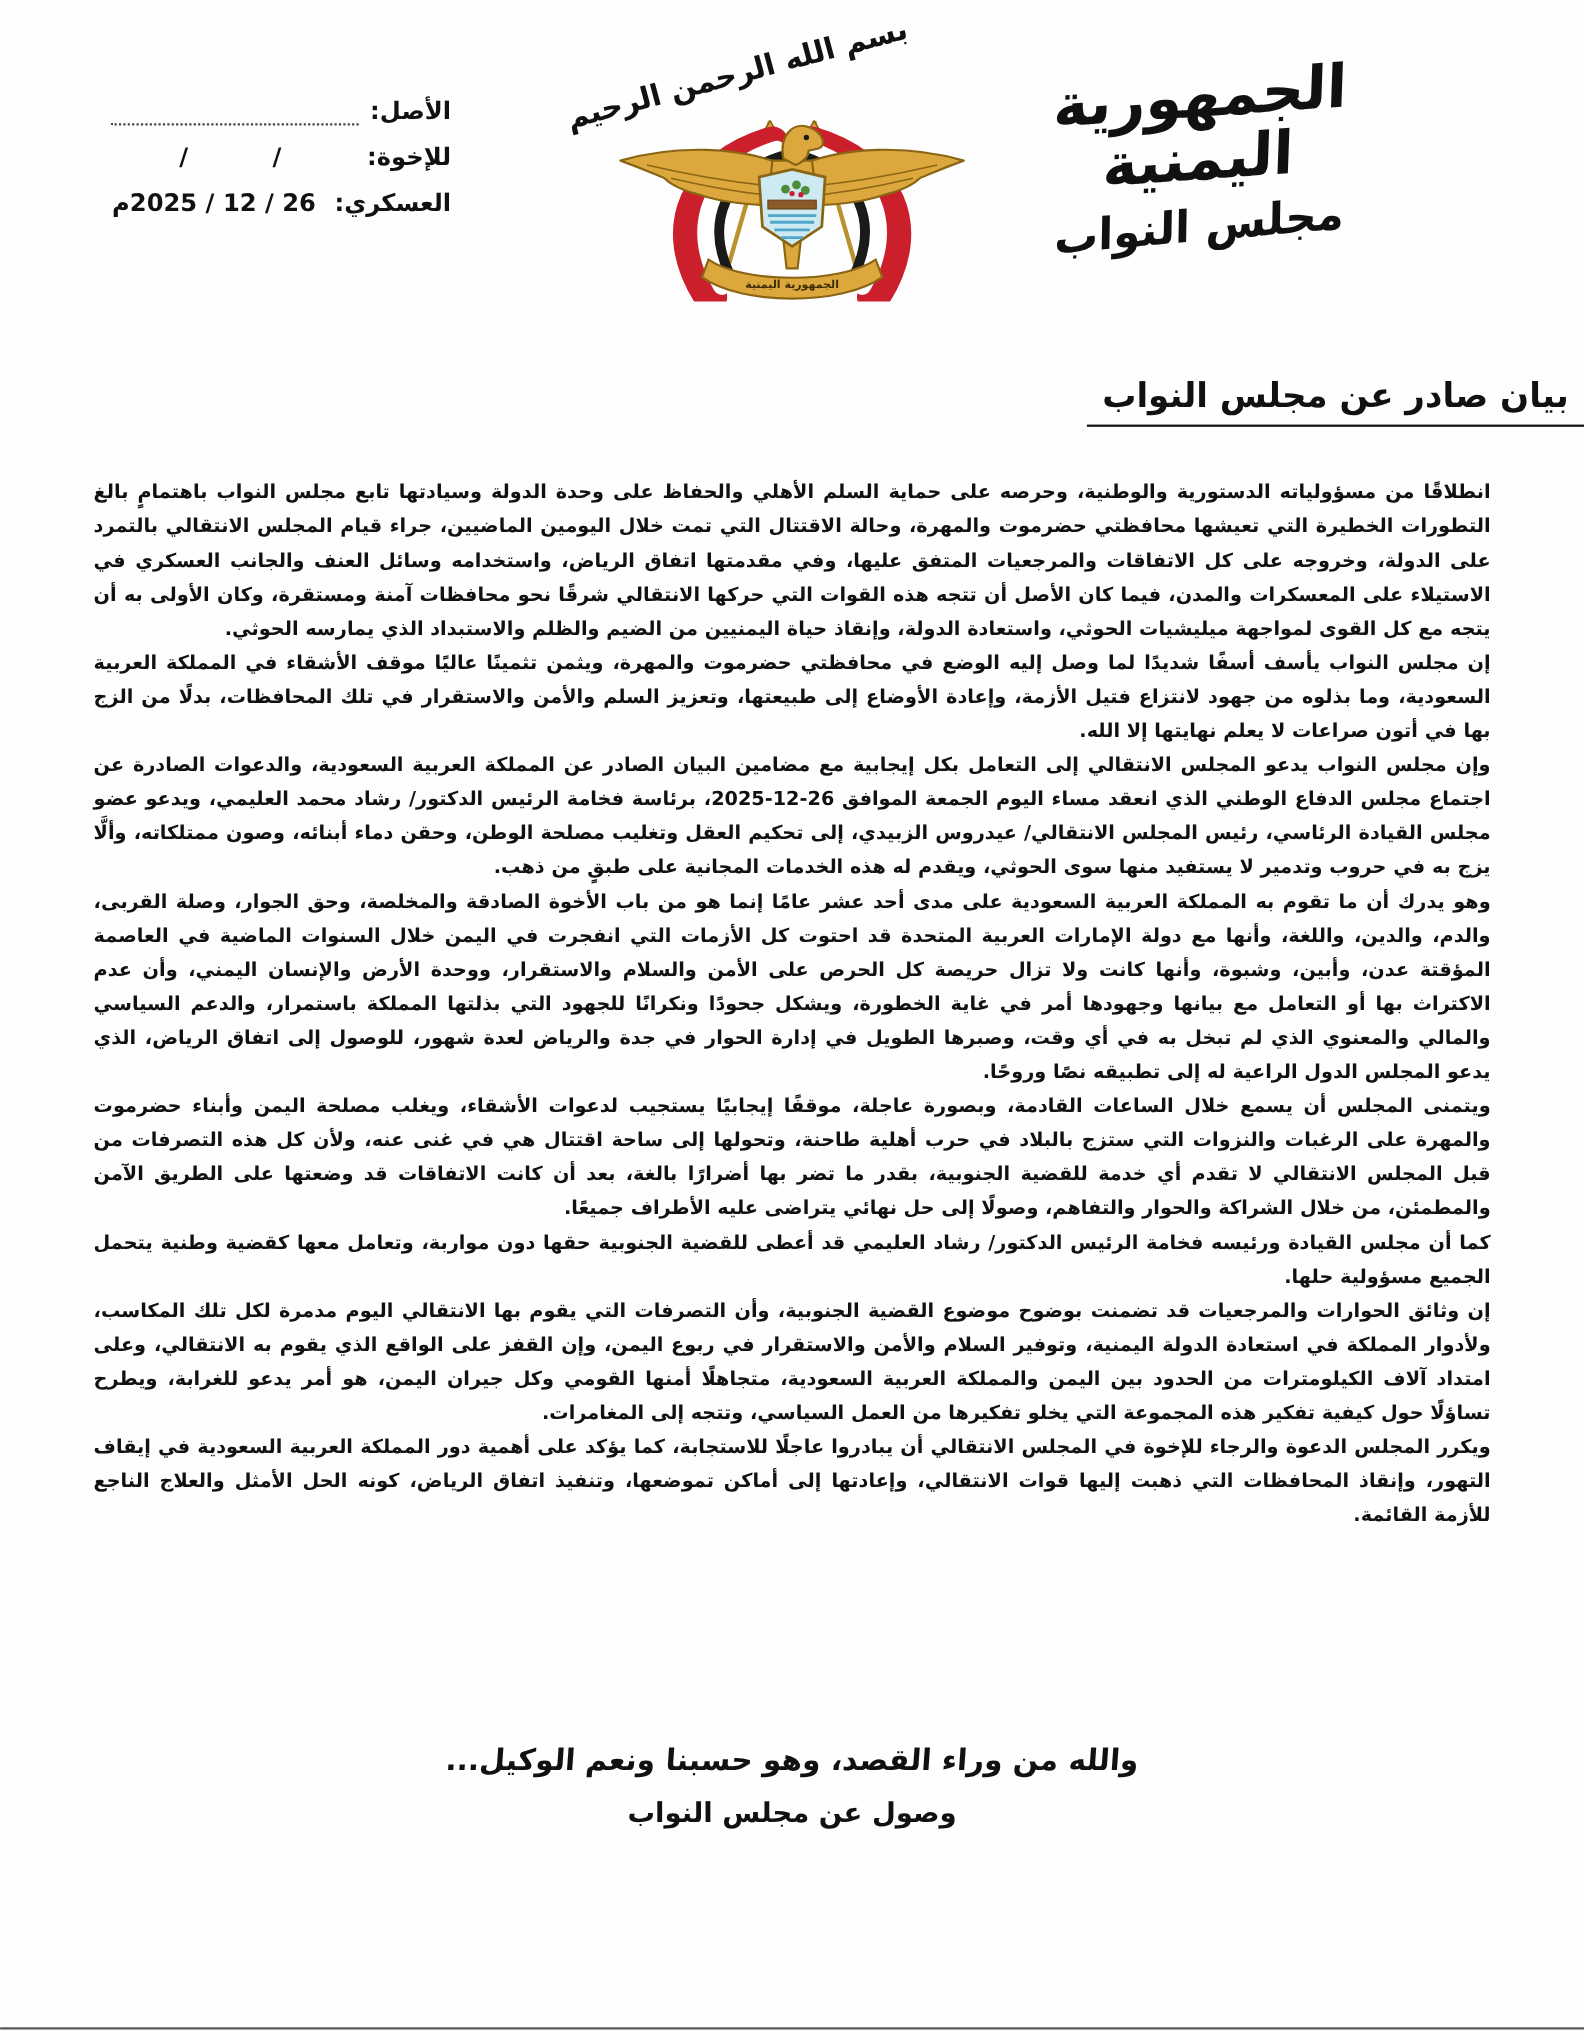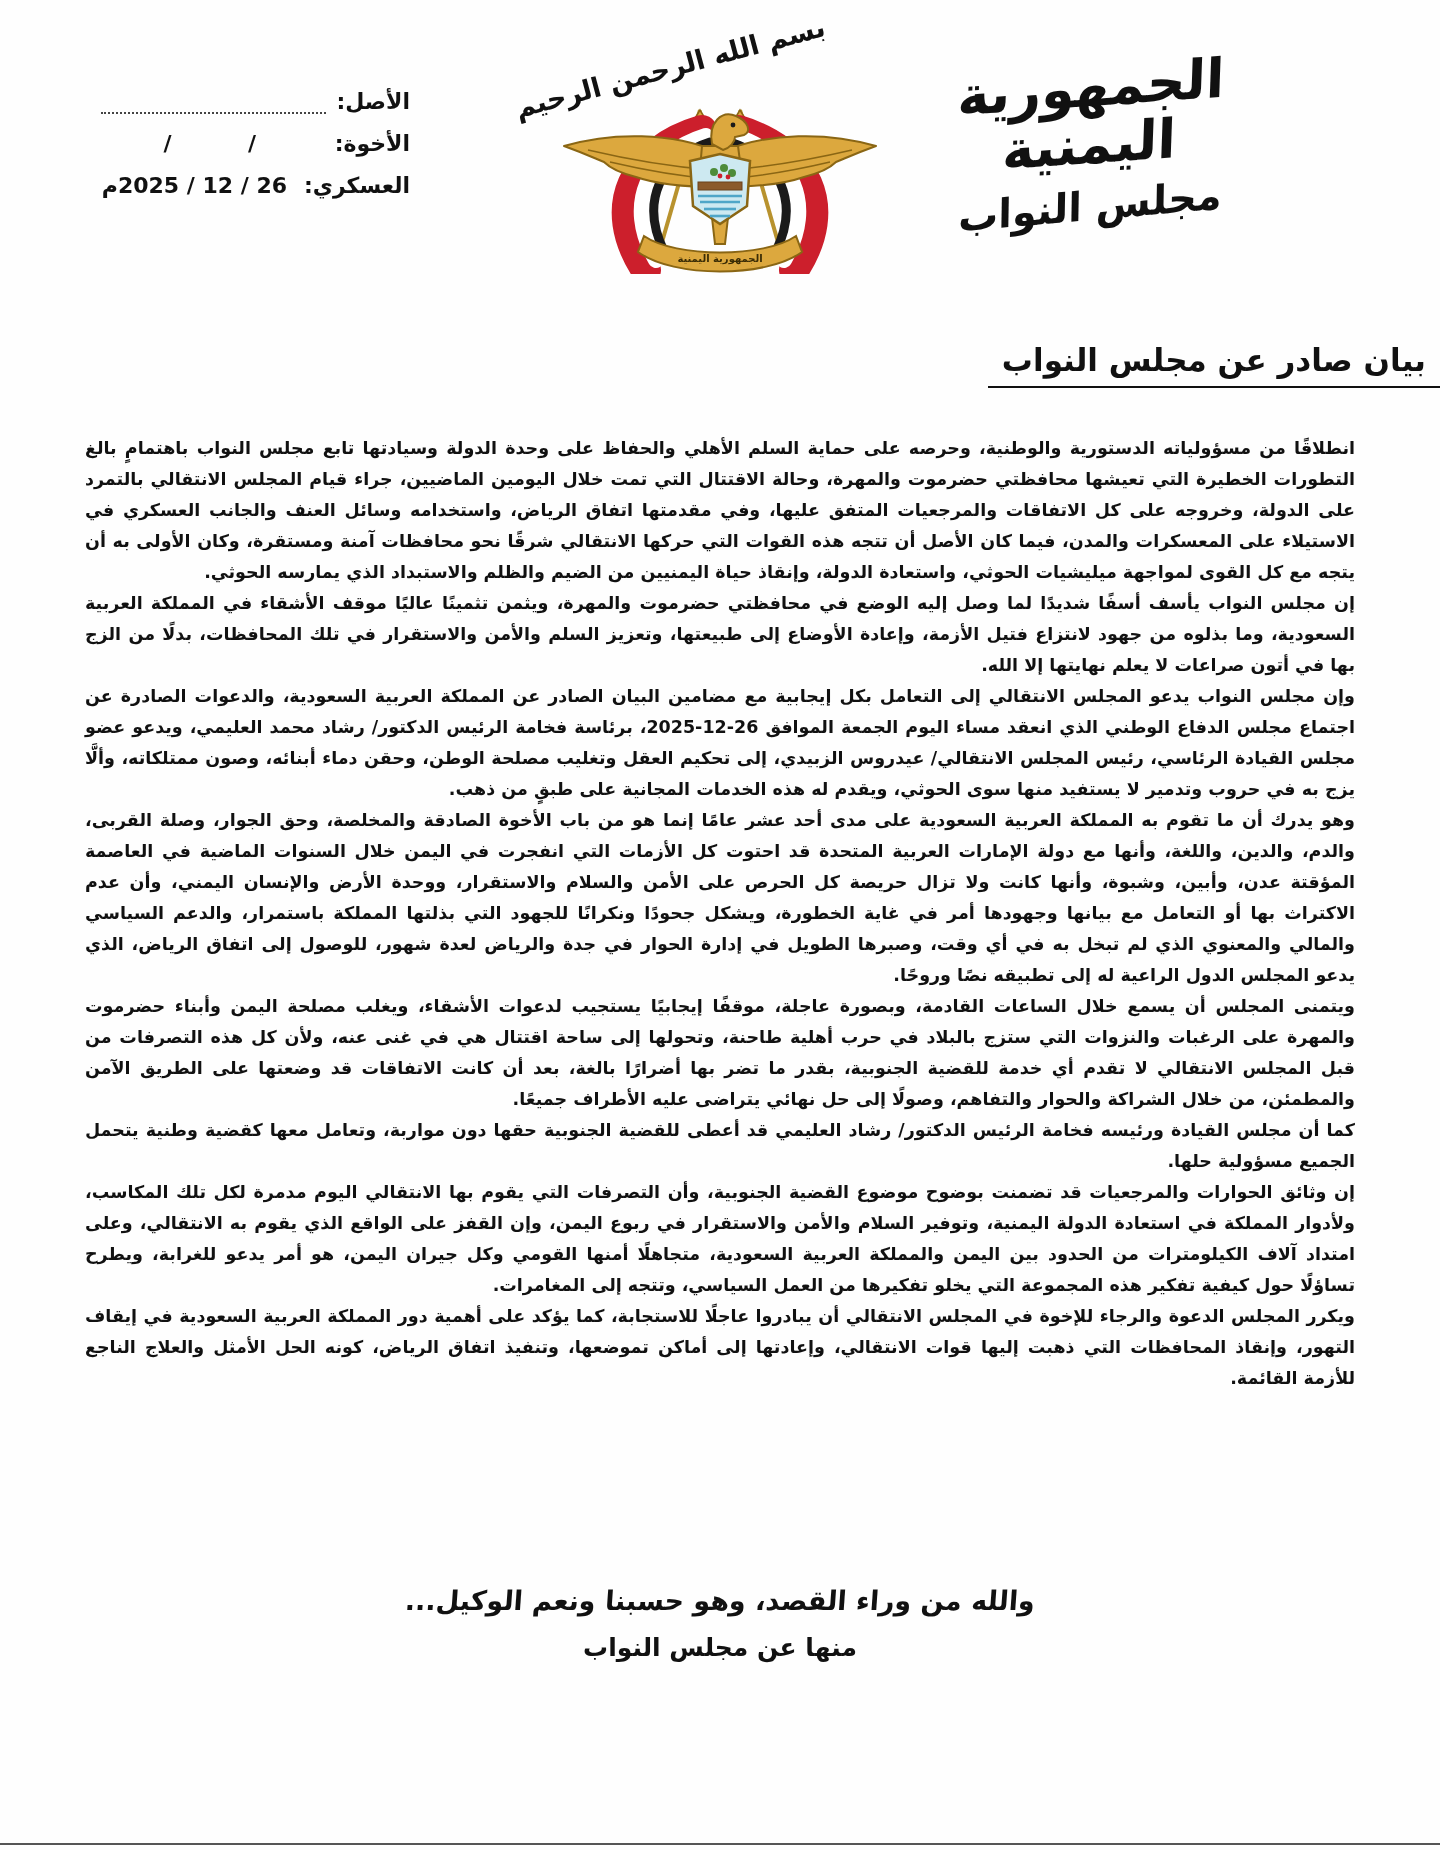--- a/index.html
+++ b/index.html
@@ -155,21 +155,21 @@
       <text x="168" y="174" text-anchor="middle" font-size="10" font-weight="bold" fill="#3a2c05">الجمهورية اليمنية</text>
     </svg>
   </div>
 
   <div class="ref-fields">
     <div class="ref-row">
       <span class="ref-label">الأصل:</span>
       <span class="dotted"></span>
     </div>
     <div class="ref-row">
-      <span class="ref-label">الأخوة:</span>
+      <span class="ref-label">للإخوة:</span>
       <span class="ref-value">/          /</span>
     </div>
     <div class="ref-row">
       <span class="ref-label">العسكري:</span>
       <span class="ref-value">26 / 12 / 2025م</span>
     </div>
   </div>
 
   <div class="doc-title">
     <span>بيان صادر عن مجلس النواب</span>
@@ -181,17 +181,17 @@
     <p>وإن مجلس النواب يدعو المجلس الانتقالي إلى التعامل بكل إيجابية مع مضامين البيان الصادر عن المملكة العربية السعودية، والدعوات الصادرة عن اجتماع مجلس الدفاع الوطني الذي انعقد مساء اليوم الجمعة الموافق 26-12-2025، برئاسة فخامة الرئيس الدكتور/ رشاد محمد العليمي، ويدعو عضو مجلس القيادة الرئاسي، رئيس المجلس الانتقالي/ عيدروس الزبيدي، إلى تحكيم العقل وتغليب مصلحة الوطن، وحقن دماء أبنائه، وصون ممتلكاته، وألَّا يزج به في حروب وتدمير لا يستفيد منها سوى الحوثي، ويقدم له هذه الخدمات المجانية على طبقٍ من ذهب.</p>
     <p>وهو يدرك أن ما تقوم به المملكة العربية السعودية على مدى أحد عشر عامًا إنما هو من باب الأخوة الصادقة والمخلصة، وحق الجوار، وصلة القربى، والدم، والدين، واللغة، وأنها مع دولة الإمارات العربية المتحدة قد احتوت كل الأزمات التي انفجرت في اليمن خلال السنوات الماضية في العاصمة المؤقتة عدن، وأبين، وشبوة، وأنها كانت ولا تزال حريصة كل الحرص على الأمن والسلام والاستقرار، ووحدة الأرض والإنسان اليمني، وأن عدم الاكتراث بها أو التعامل مع بيانها وجهودها أمر في غاية الخطورة، ويشكل جحودًا ونكرانًا للجهود التي بذلتها المملكة باستمرار، والدعم السياسي والمالي والمعنوي الذي لم تبخل به في أي وقت، وصبرها الطويل في إدارة الحوار في جدة والرياض لعدة شهور، للوصول إلى اتفاق الرياض، الذي يدعو المجلس الدول الراعية له إلى تطبيقه نصًا وروحًا.</p>
     <p>ويتمنى المجلس أن يسمع خلال الساعات القادمة، وبصورة عاجلة، موقفًا إيجابيًا يستجيب لدعوات الأشقاء، ويغلب مصلحة اليمن وأبناء حضرموت والمهرة على الرغبات والنزوات التي ستزج بالبلاد في حرب أهلية طاحنة، وتحولها إلى ساحة اقتتال هي في غنى عنه، ولأن كل هذه التصرفات من قبل المجلس الانتقالي لا تقدم أي خدمة للقضية الجنوبية، بقدر ما تضر بها أضرارًا بالغة، بعد أن كانت الاتفاقات قد وضعتها على الطريق الآمن والمطمئن، من خلال الشراكة والحوار والتفاهم، وصولًا إلى حل نهائي يتراضى عليه الأطراف جميعًا.</p>
     <p>كما أن مجلس القيادة ورئيسه فخامة الرئيس الدكتور/ رشاد العليمي قد أعطى للقضية الجنوبية حقها دون مواربة، وتعامل معها كقضية وطنية يتحمل الجميع مسؤولية حلها.</p>
     <p>إن وثائق الحوارات والمرجعيات قد تضمنت بوضوح موضوع القضية الجنوبية، وأن التصرفات التي يقوم بها الانتقالي اليوم مدمرة لكل تلك المكاسب، ولأدوار المملكة في استعادة الدولة اليمنية، وتوفير السلام والأمن والاستقرار في ربوع اليمن، وإن القفز على الواقع الذي يقوم به الانتقالي، وعلى امتداد آلاف الكيلومترات من الحدود بين اليمن والمملكة العربية السعودية، متجاهلًا أمنها القومي وكل جيران اليمن، هو أمر يدعو للغرابة، ويطرح تساؤلًا حول كيفية تفكير هذه المجموعة التي يخلو تفكيرها من العمل السياسي، وتتجه إلى المغامرات.</p>
     <p>ويكرر المجلس الدعوة والرجاء للإخوة في المجلس الانتقالي أن يبادروا عاجلًا للاستجابة، كما يؤكد على أهمية دور المملكة العربية السعودية في إيقاف التهور، وإنقاذ المحافظات التي ذهبت إليها قوات الانتقالي، وإعادتها إلى أماكن تموضعها، وتنفيذ اتفاق الرياض، كونه الحل الأمثل والعلاج الناجع للأزمة القائمة.</p>
   </div>
 
   <div class="footer">
     <div class="dua">والله من وراء القصد، وهو حسبنا ونعم الوكيل...</div>
-    <div class="issued-by">منها عن مجلس النواب</div>
+    <div class="issued-by">وصول عن مجلس النواب</div>
   </div>
 
   <div class="scan-edge"></div>
 </div>
 
 </body></html>

